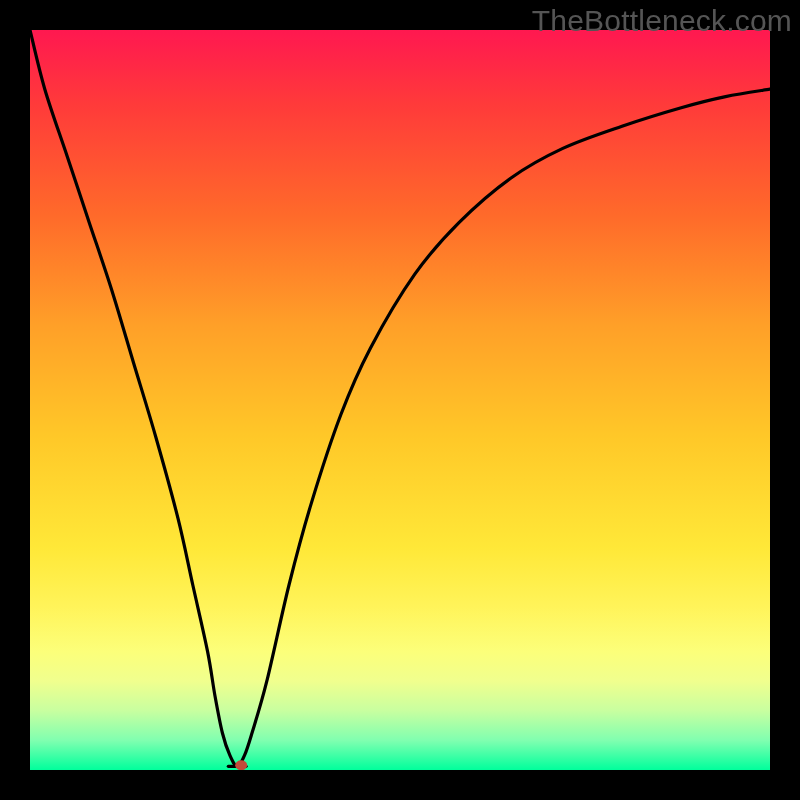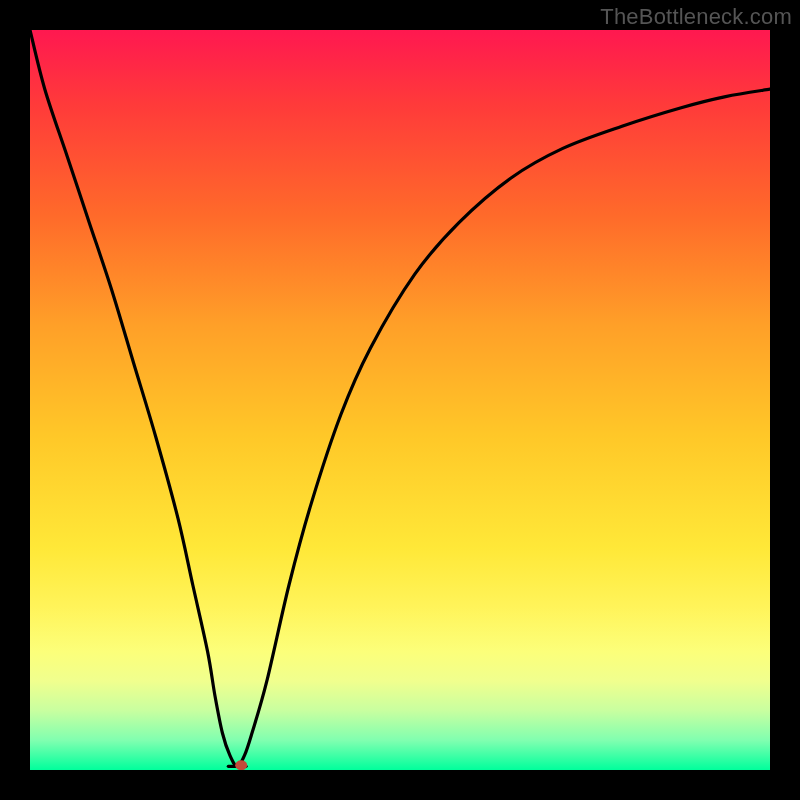--- a/index.html
+++ b/index.html
@@ -37,21 +37,21 @@
       #c8ffa0 92%,
       #80ffb0 96%,
       #00ff9c 100%
     );
   }
   .watermark {
     position: absolute;
     top: 4px;
     right: 8px;
     color: #555;
-    font-size: 22px;
+    font-size: 30px;
     font-weight: 400;
     letter-spacing: 0.2px;
     z-index: 5;
   }
   .curve-svg {
     position: absolute;
     left: 0;
     top: 0;
     width: 740px;
     height: 740px;

